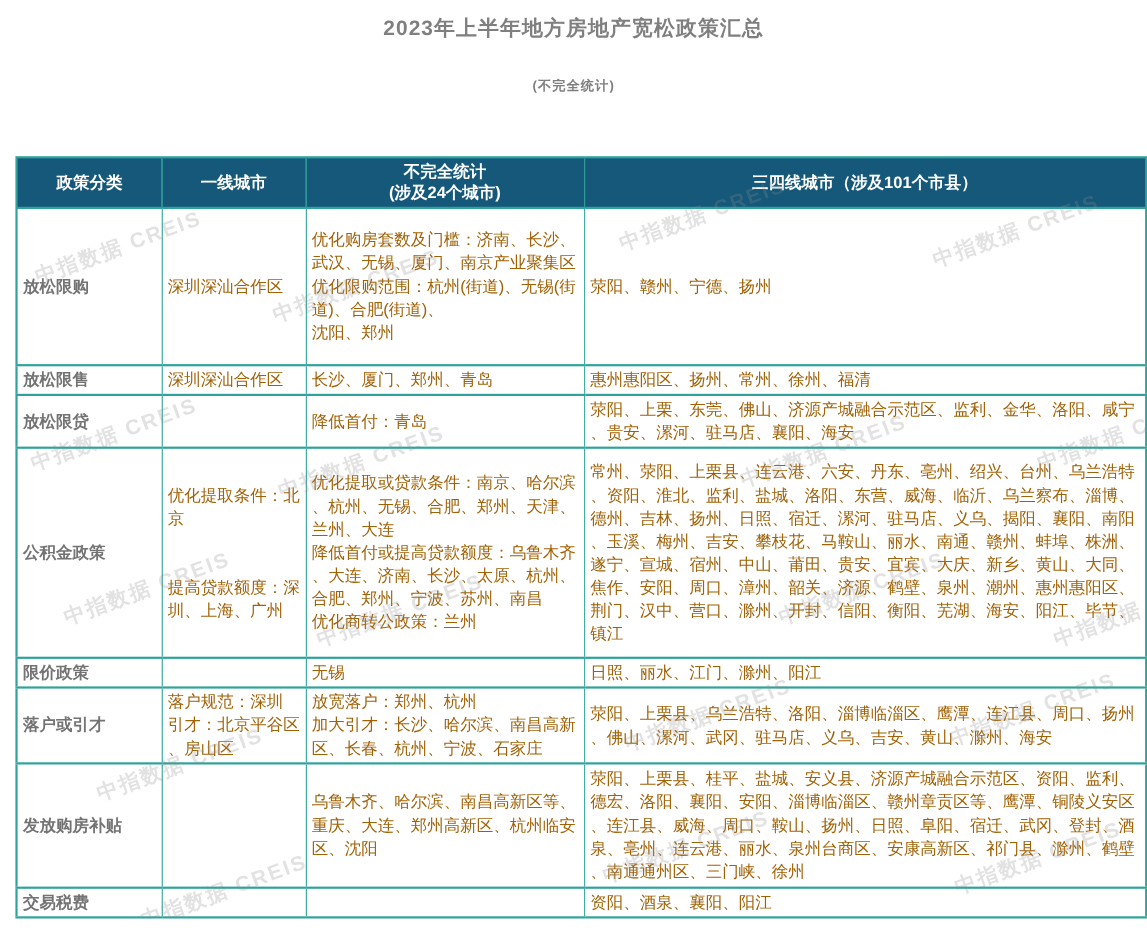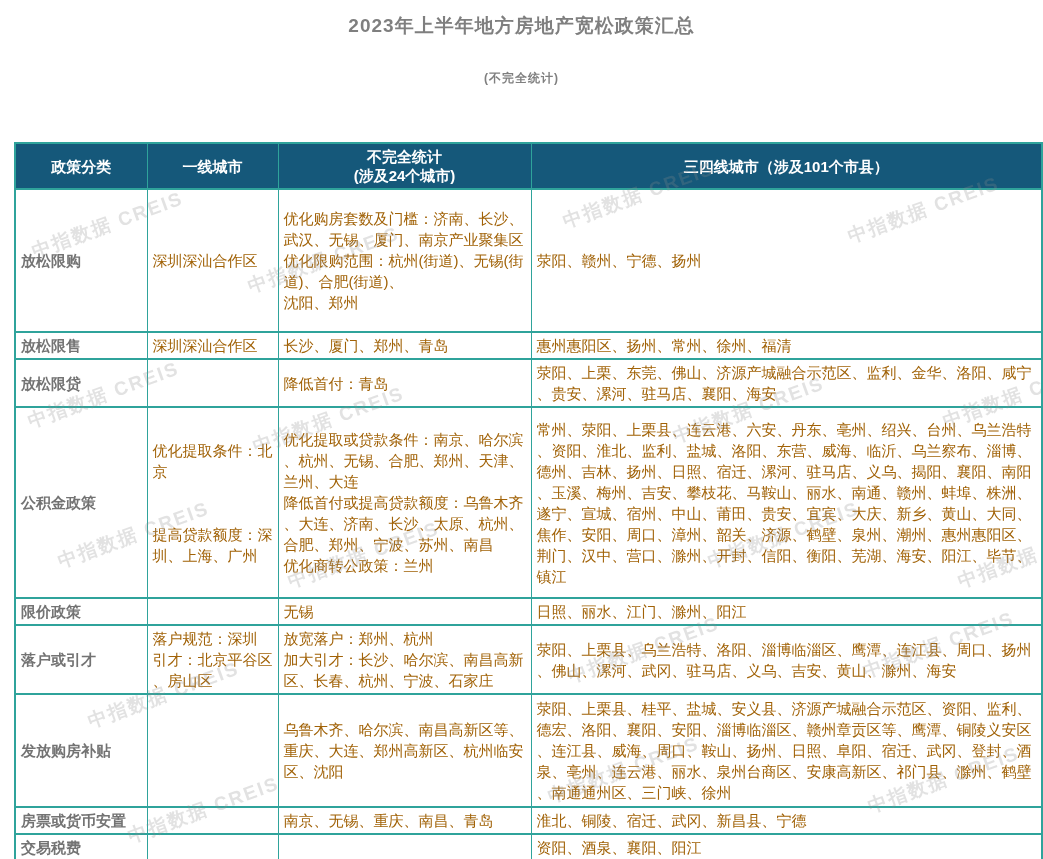--- a/index.html
+++ b/index.html
@@ -136,26 +136,20 @@
 加大引才：长沙、哈尔滨、南昌高新区、长春、杭州、宁波、石家庄</td>
             <td>荥阳、上栗县、乌兰浩特、洛阳、淄博临淄区、鹰潭、连江县、周口、扬州、佛山、漯河、武冈、驻马店、义乌、吉安、黄山、滁州、海安</td>
           </tr>
           <tr style="height: 113px;">
             <td class="cat">发放购房补贴</td>
             <td></td>
             <td>乌鲁木齐、哈尔滨、南昌高新区等、重庆、大连、郑州高新区、杭州临安区、沈阳</td>
             <td>荥阳、上栗县、桂平、盐城、安义县、济源产城融合示范区、资阳、监利、德宏、洛阳、襄阳、安阳、淄博临淄区、赣州章贡区等、鹰潭、铜陵义安区、连江县、威海、周口、鞍山、扬州、日照、阜阳、宿迁、武冈、登封、酒泉、亳州、连云港、丽水、泉州台商区、安康高新区、祁门县、滁州、鹤壁、南通通州区、三门峡、徐州</td>
           </tr>
           <tr style="height: 27px;">
-            <td class="cat">房票或货币安置</td>
-            <td></td>
-            <td>南京、无锡、重庆、南昌、青岛</td>
-            <td>淮北、铜陵、宿迁、武冈、新昌县、宁德</td>
-          </tr>
-          <tr style="height: 27px;">
             <td class="cat">交易税费</td>
             <td></td>
             <td></td>
             <td>资阳、酒泉、襄阳、阳江</td>
           </tr>
         </tbody>
     </table>
   </div>
 </div>
 

